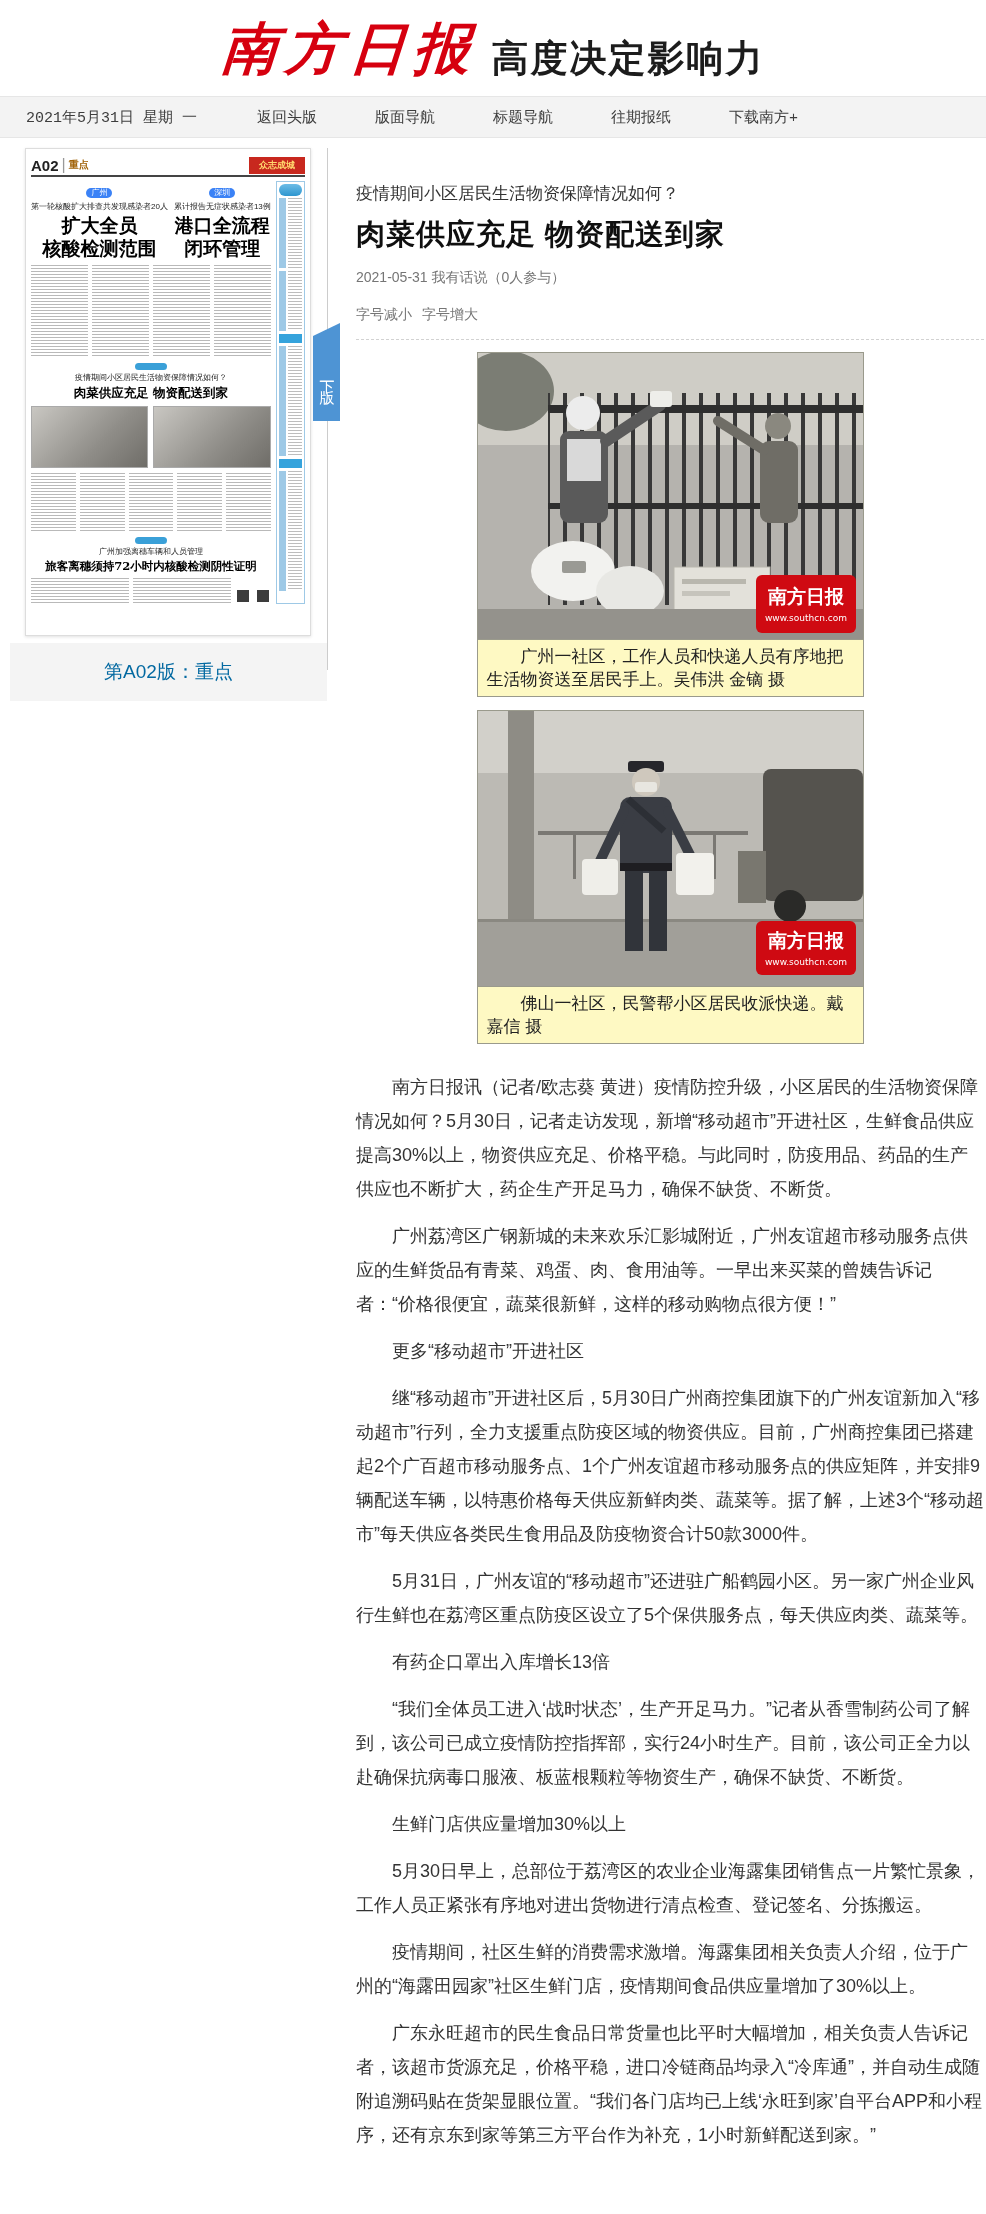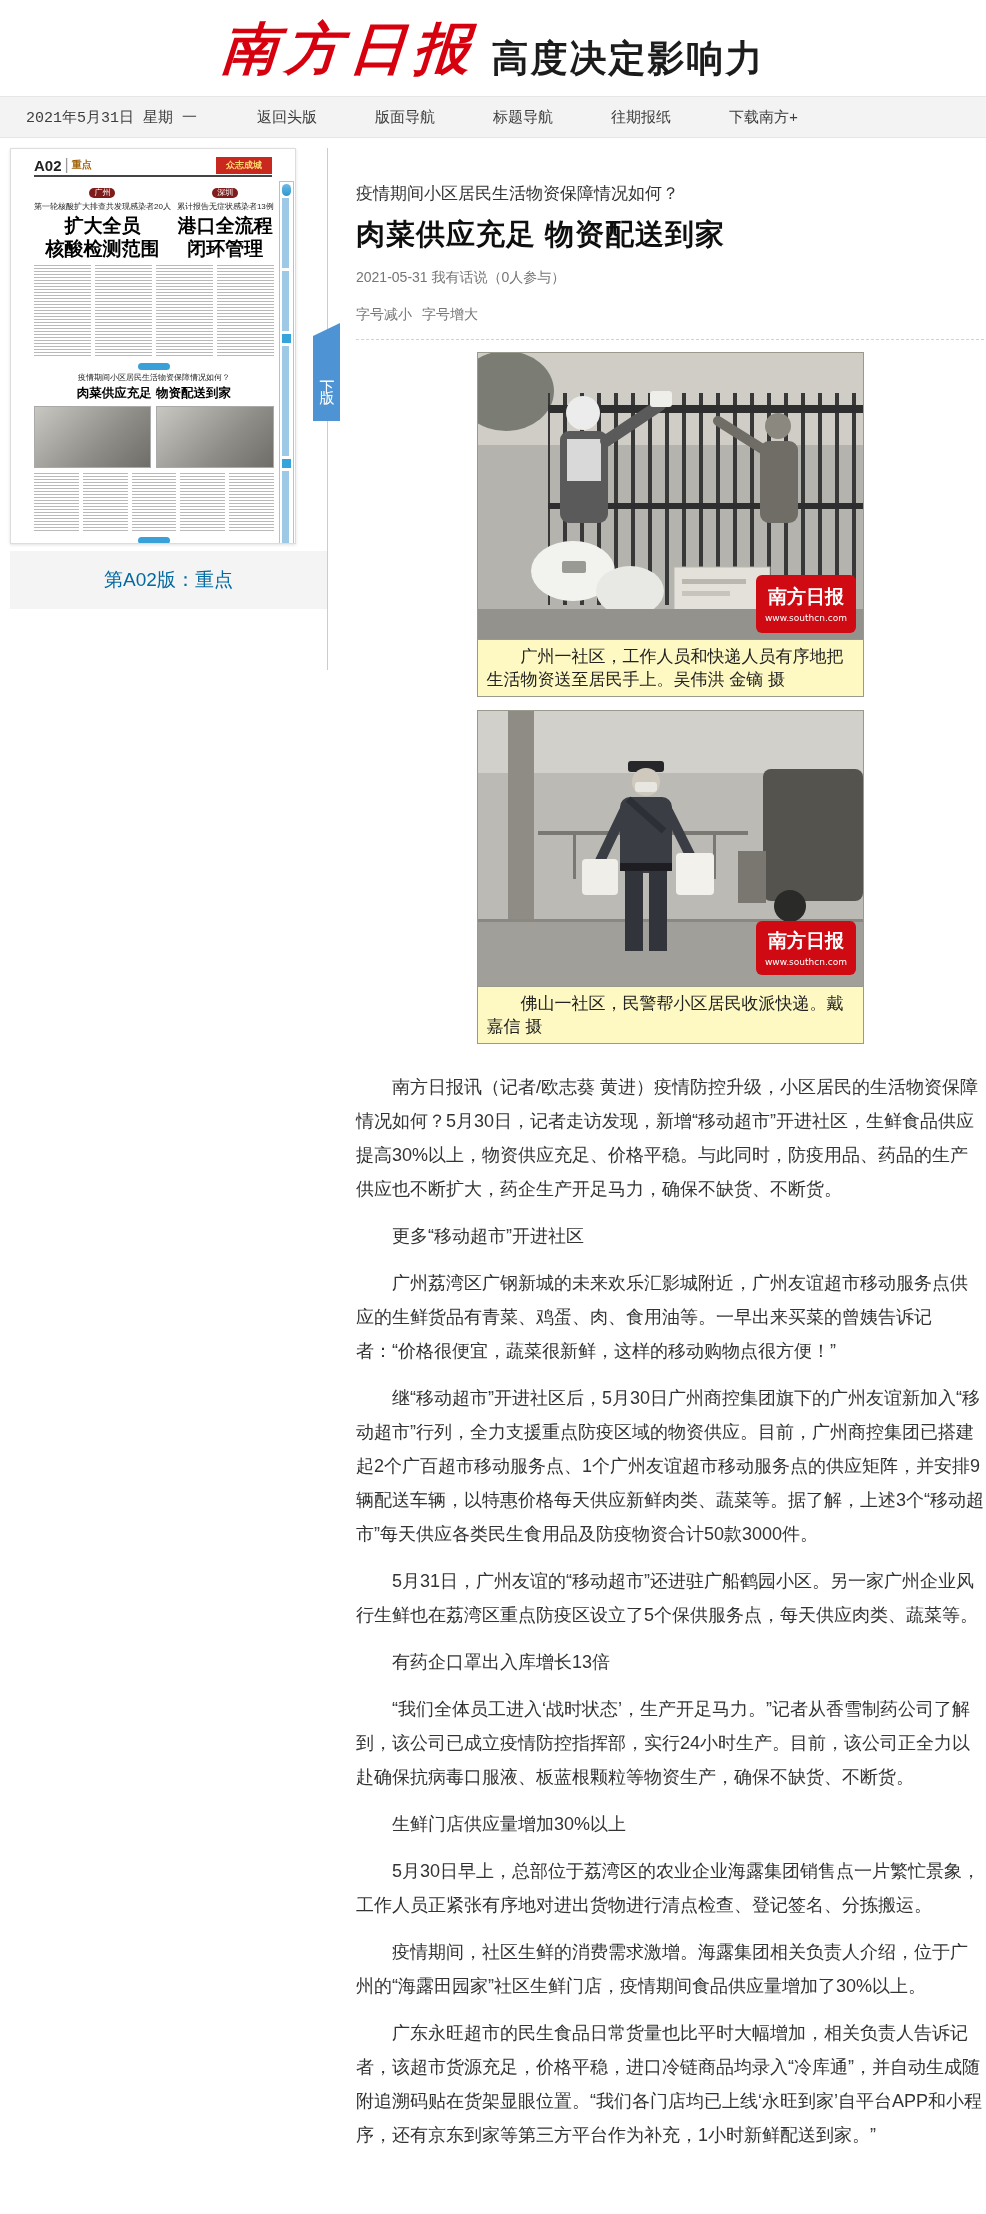--- a/index.html
+++ b/index.html
@@ -13,22 +13,22 @@
 
   
   .top-nav { height:42px; background:#f3f3f3; border-top:1px solid #e6e6e6; border-bottom:1px solid #e6e6e6;
              display:flex; align-items:center; padding-left:26px; font-size:15px; color:#3d3d3d;font-family:Liberation Mono, monospace; }
   .top-nav .nav-date { margin-right:60px; }
   .top-nav a { color:#3d3d3d; text-decoration:none; margin-right:58px; cursor:pointer; }
 
   
   .content { display:flex; padding:10px 0 0 10px; }
   .sidebar { width:317px; }
-  .thumb { width:286px; height:396px; border:1px solid #ddd; background:#fff;
-           box-shadow:0 1px 3px rgba(0,0,0,.12); padding:6px 23px; overflow:hidden; cursor:pointer; }
+  .thumb { width:286px; height:488px; margin-left:15px; border:1px solid #ddd; background:#fff;
+           box-shadow:0 1px 3px rgba(0,0,0,.12); padding:6px 5px; overflow:hidden; cursor:pointer; }
   .thumb-caption-strip { margin-top:7px; background:#f4f4f4; height:58px; display:flex; align-items:center;
            justify-content:center; font-size:19px; color:#0369a1; }
   .vdivider { width:1px; background:#ccc; height:522px; position:relative; }
   .next-btn { position:absolute; top:175px; left:-14px; width:27px; height:98px; background:#4e94d4;
            clip-path:polygon(0 13px,100% 0,100% 100%,0 100%); color:#fff; writing-mode:vertical-rl;
            display:flex; align-items:center; justify-content:center; font-size:15px; letter-spacing:5px;
            padding-top:8px; cursor:pointer; }
   .main { flex:1; padding-left:28px; padding-right:2px; }
 
   
@@ -41,21 +41,21 @@
   .t-cols { display:flex; gap:5px; }
   .t-left { flex:1; }
   .t-right { width:78px; border:1px solid #9ec9e6; padding:2px; }
   .t-right .r-head { height:12px; background:linear-gradient(#6cbce6,#2e96cf); border-radius:6px; margin-bottom:2px; }
   .t-right .r-bar { height:9px; background:#35a3dc; margin:3px 0; }
   .t-right .r-sec { display:flex; gap:2px; margin-bottom:3px; }
   .t-right .r-tag { width:7px; background:#9ec9e6; }
   .t-right .r-txt { flex:1; background:repeating-linear-gradient(to bottom,#bdbdbd 0 1px,transparent 1px 3px); }
   .t-heads-row { display:flex; gap:6px; }
   .t-story { flex:1; text-align:center; }
-  .t-tag { display:inline-block; background:#7f1d1d; color:#fff; font-size:8px; line-height:10px;
+  .t-tag { display:inline-block; background:#3b82f6; color:#fff; font-size:8px; line-height:10px;
            padding:0 5px; border-radius:5px; }
   .t-kicker { font-size:8px; color:#222; white-space:nowrap; overflow:hidden; margin:2px 0; }
   .t-h1 { font-family:"DejaVu Serif", serif; font-weight:bold; font-size:19px; line-height:1.2; color:#000; }
   .t-micro { display:flex; gap:4px; margin-top:5px; }
   .t-micro i { flex:1; background:repeating-linear-gradient(to bottom,#b9b9b9 0 1px,transparent 1px 3px); }
   .t-pill { width:32px; height:7px; border-radius:4px; background:#3aa0d8; margin:6px auto 2px; }
   .t-h2 { font-family:"DejaVu Serif", serif; font-weight:bold; font-size:12.5px; color:#000;
           text-align:center; white-space:nowrap; }
   .t-photos { display:flex; gap:5px; margin:4px 0; }
   .t-photo { flex:1; height:62px; background:linear-gradient(135deg,#c9c7c2,#8f8d88 60%,#6f6d68); border:1px solid #aaa; }
@@ -266,22 +266,22 @@
           <rect width="100" height="54" rx="6" fill="#cf0a12"></rect>
           <text x="50" y="26" text-anchor="middle" font-family="DejaVu Serif, serif" font-weight="bold" font-size="19" fill="#ffffff">南方日报</text>
           <text x="50" y="44" text-anchor="middle" font-family="DejaVu Sans, sans-serif" font-size="9" fill="#ffffff">www.southcn.com</text>
         </g>
       </svg>
       <figcaption>佛山一社区，民警帮小区居民收派快递。戴嘉信 摄</figcaption>
     </figure>
 
     <div class="art">
       <p>南方日报讯（记者/欧志葵 黄进）疫情防控升级，小区居民的生活物资保障情况如何？5月30日，记者走访发现，新增“移动超市”开进社区，生鲜食品供应提高30%以上，物资供应充足、价格平稳。与此同时，防疫用品、药品的生产供应也不断扩大，药企生产开足马力，确保不缺货、不断货。</p>
+      <p>广州荔湾区广钢新城的未来欢乐汇影城附近，广州友谊超市移动服务点供应的生鲜货品有青菜、鸡蛋、肉、食用油等。一早出来买菜的曾姨告诉记者：“价格很便宜，蔬菜很新鲜，这样的移动购物点很方便！”</p>
       <p>更多“移动超市”开进社区</p>
-      <p>广州荔湾区广钢新城的未来欢乐汇影城附近，广州友谊超市移动服务点供应的生鲜货品有青菜、鸡蛋、肉、食用油等。一早出来买菜的曾姨告诉记者：“价格很便宜，蔬菜很新鲜，这样的移动购物点很方便！”</p>
       <p>继“移动超市”开进社区后，5月30日广州商控集团旗下的广州友谊新加入“移动超市”行列，全力支援重点防疫区域的物资供应。目前，广州商控集团已搭建起2个广百超市移动服务点、1个广州友谊超市移动服务点的供应矩阵，并安排9辆配送车辆，以特惠价格每天供应新鲜肉类、蔬菜等。据了解，上述3个“移动超市”每天供应各类民生食用品及防疫物资合计50款3000件。</p>
       <p>5月31日，广州友谊的“移动超市”还进驻广船鹤园小区。另一家广州企业风行生鲜也在荔湾区重点防疫区设立了5个保供服务点，每天供应肉类、蔬菜等。</p>
       <p>有药企口罩出入库增长13倍</p>
       <p>“我们全体员工进入‘战时状态’，生产开足马力。”记者从香雪制药公司了解到，该公司已成立疫情防控指挥部，实行24小时生产。目前，该公司正全力以赴确保抗病毒口服液、板蓝根颗粒等物资生产，确保不缺货、不断货。</p>
       <p>生鲜门店供应量增加30%以上</p>
       <p>5月30日早上，总部位于荔湾区的农业企业海露集团销售点一片繁忙景象，工作人员正紧张有序地对进出货物进行清点检查、登记签名、分拣搬运。</p>
       <p>疫情期间，社区生鲜的消费需求激增。海露集团相关负责人介绍，位于广州的“海露田园家”社区生鲜门店，疫情期间食品供应量增加了30%以上。</p>
       <p>广东永旺超市的民生食品日常货量也比平时大幅增加，相关负责人告诉记者，该超市货源充足，价格平稳，进口冷链商品均录入“冷库通”，并自动生成随附追溯码贴在货架显眼位置。“我们各门店均已上线‘永旺到家’自平台APP和小程序，还有京东到家等第三方平台作为补充，1小时新鲜配送到家。”</p>
     </div>
   </main>

